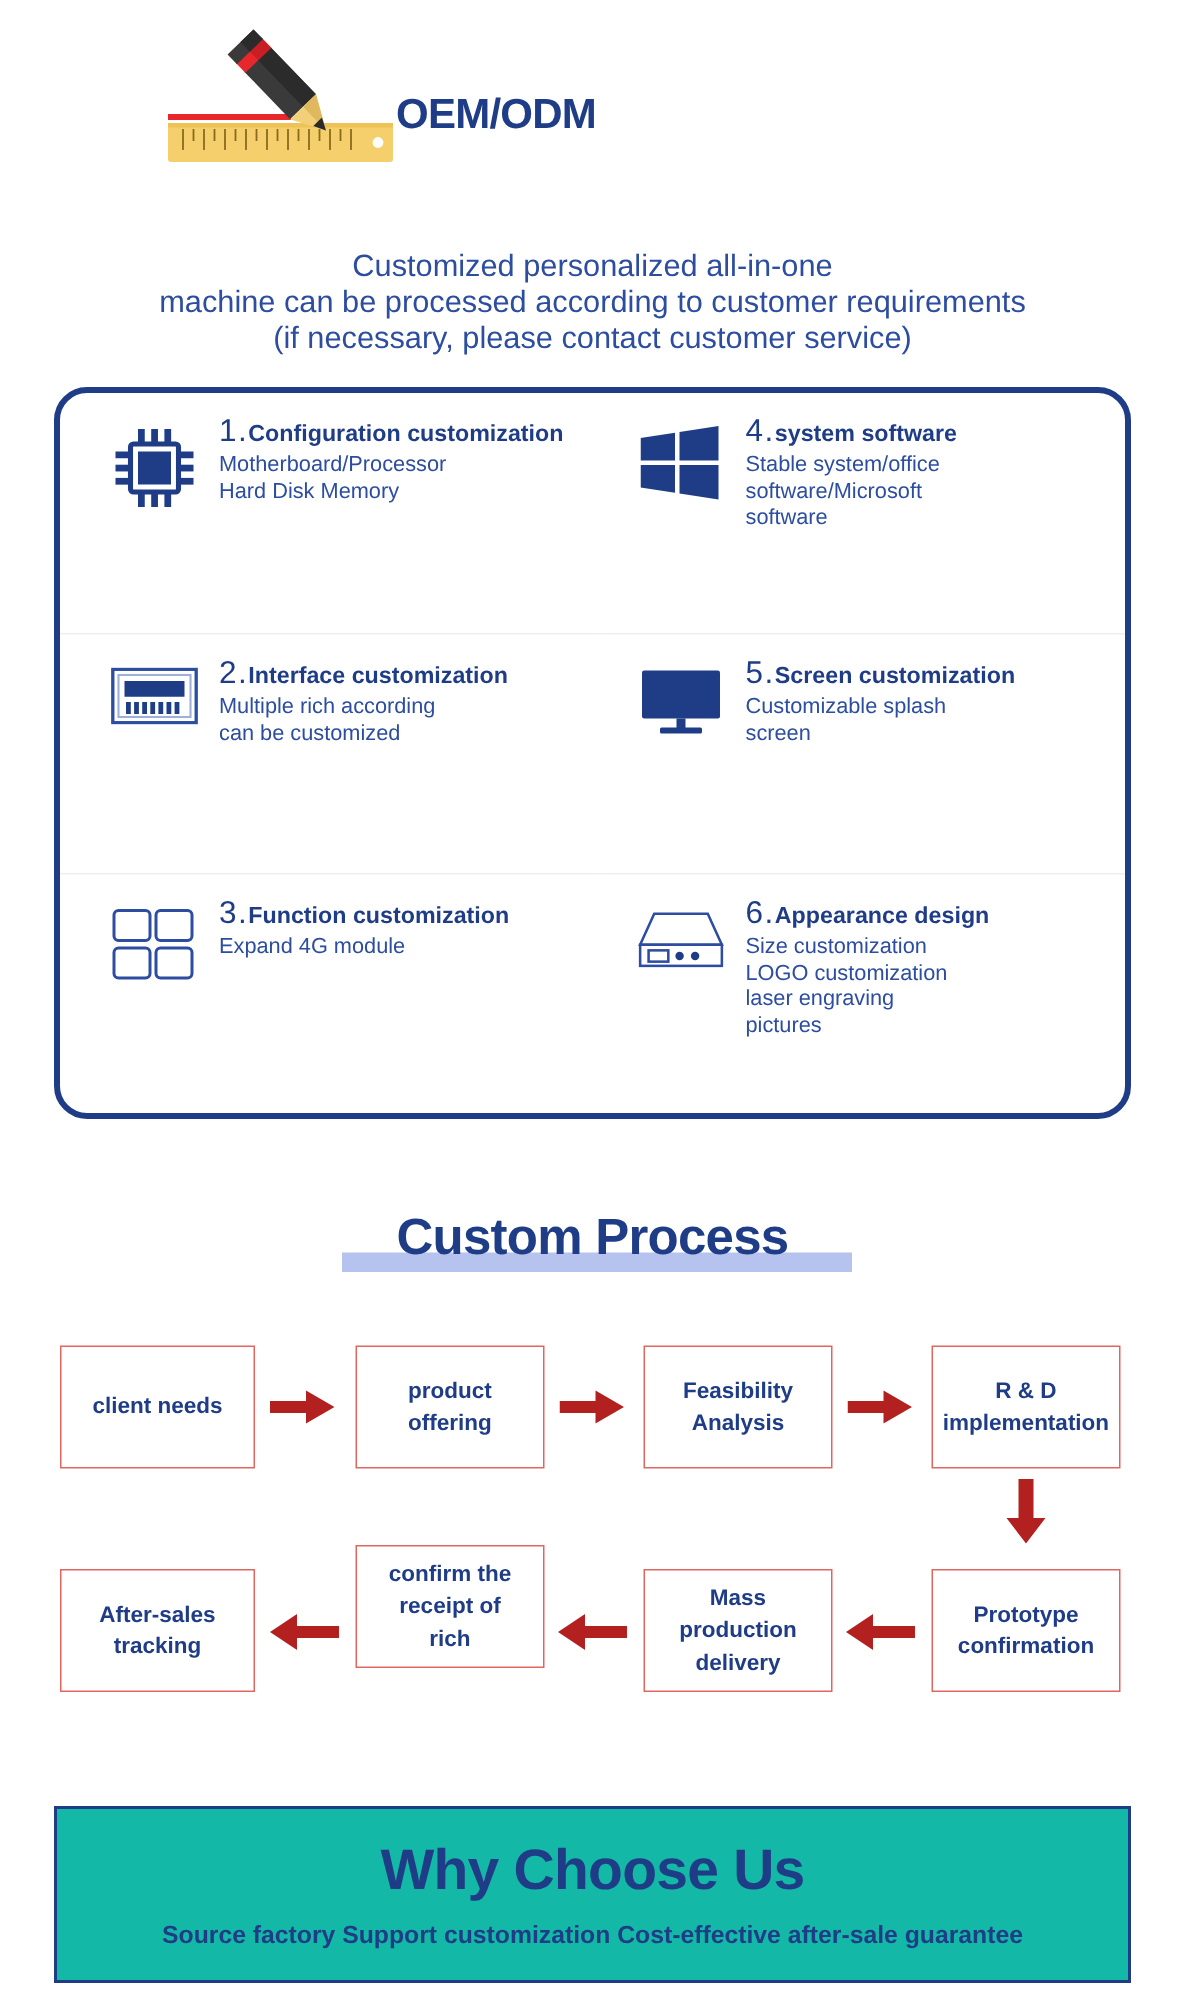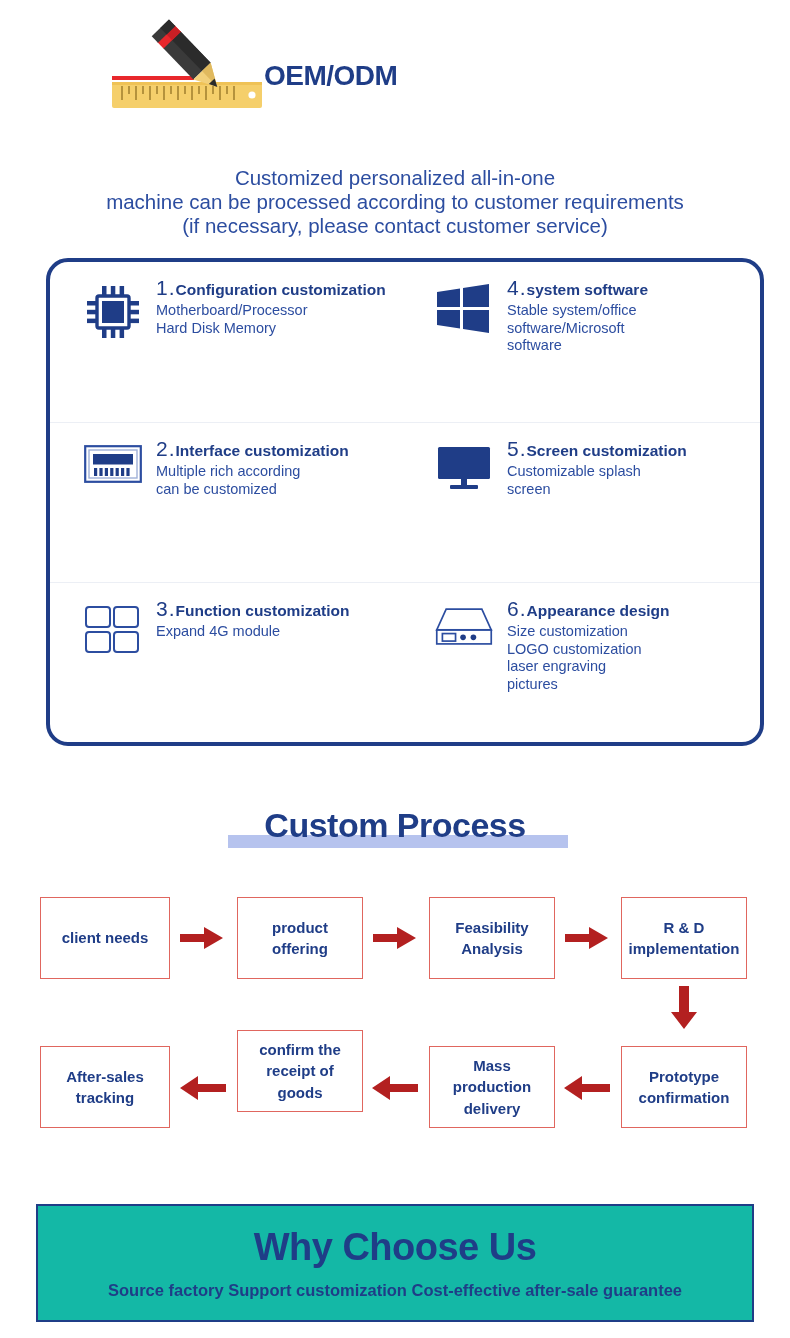--- a/index.html
+++ b/index.html
@@ -38,21 +38,21 @@
     letter-spacing: -0.6px; line-height: 1.05;
   }
 
   .hero-sub {
     position: absolute; left: 0; top: 166px; width: 790px; text-align: center;
     font-size: 20.5px; color: #2c4da0; line-height: 1.18; font-weight: 400;
   }
 
   
   .card {
-    position: absolute; left: 46px; top: 258px;
+    position: absolute; left: 36px; top: 258px;
     width: 718px; height: 488px;
     border: 4px solid #1f3d87; border-radius: 22px;
     background: #fff;
   }
   .card-grid {
     position: absolute; inset: 0;
     display: grid;
     grid-template-columns: 1fr 1fr;
     grid-template-rows: 1fr 1fr 1fr;
   }
@@ -394,21 +394,21 @@
     <div class="farrow" style="left:371px; top:189px;">
       <svg width="48" height="26" viewBox="0 0 48 26">
           <polygon points="47,9 19,9 19,1 1,13 19,25 19,17 47,17" fill="#b32020"></polygon>
         </svg>
     </div>
 
     <div class="fbox" style="left:237px; top:144px; width:126px; height:82px;">
       <div>
         <div>confirm the</div>
         <div>receipt of</div>
-        <div>goods</div>
+        <div>rich</div>
       </div>
     </div>
     <div class="farrow" style="left:179px; top:189px;">
       <svg width="48" height="26" viewBox="0 0 48 26">
           <polygon points="47,9 19,9 19,1 1,13 19,25 19,17 47,17" fill="#b32020"></polygon>
         </svg>
     </div>
 
     <div class="fbox" style="left:40px; top:160px; width:130px; height:82px;">
       <div>

